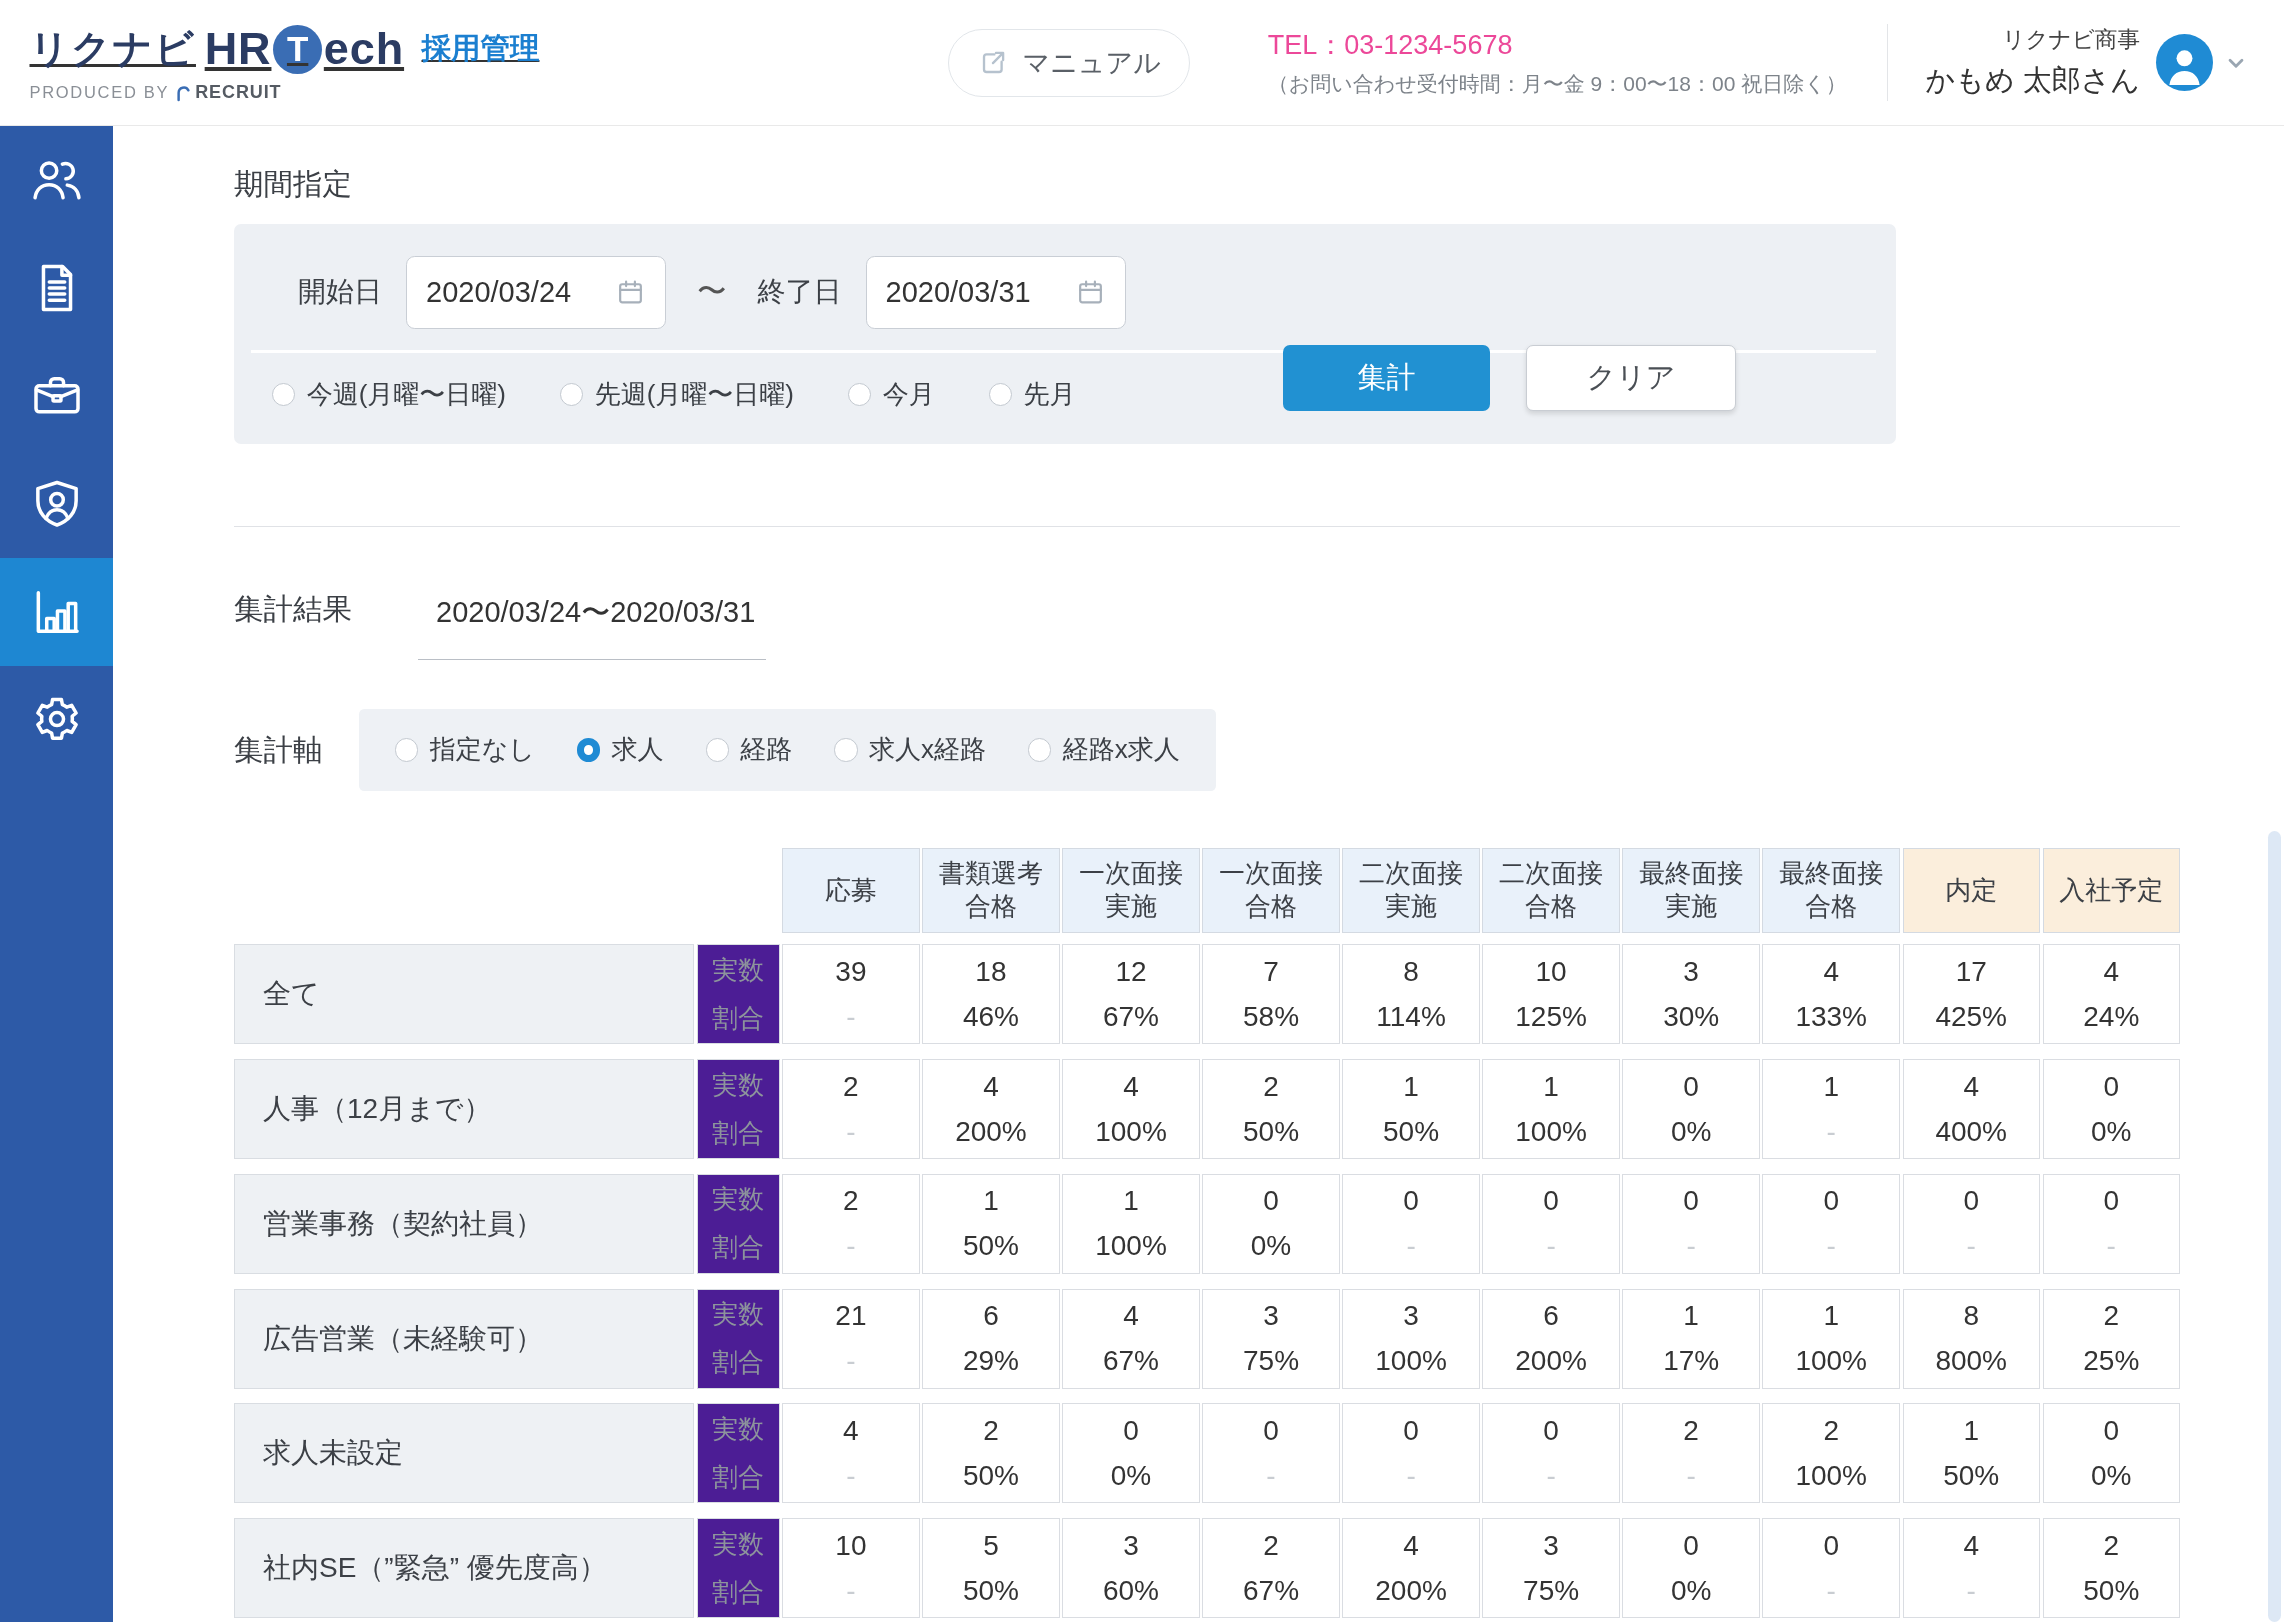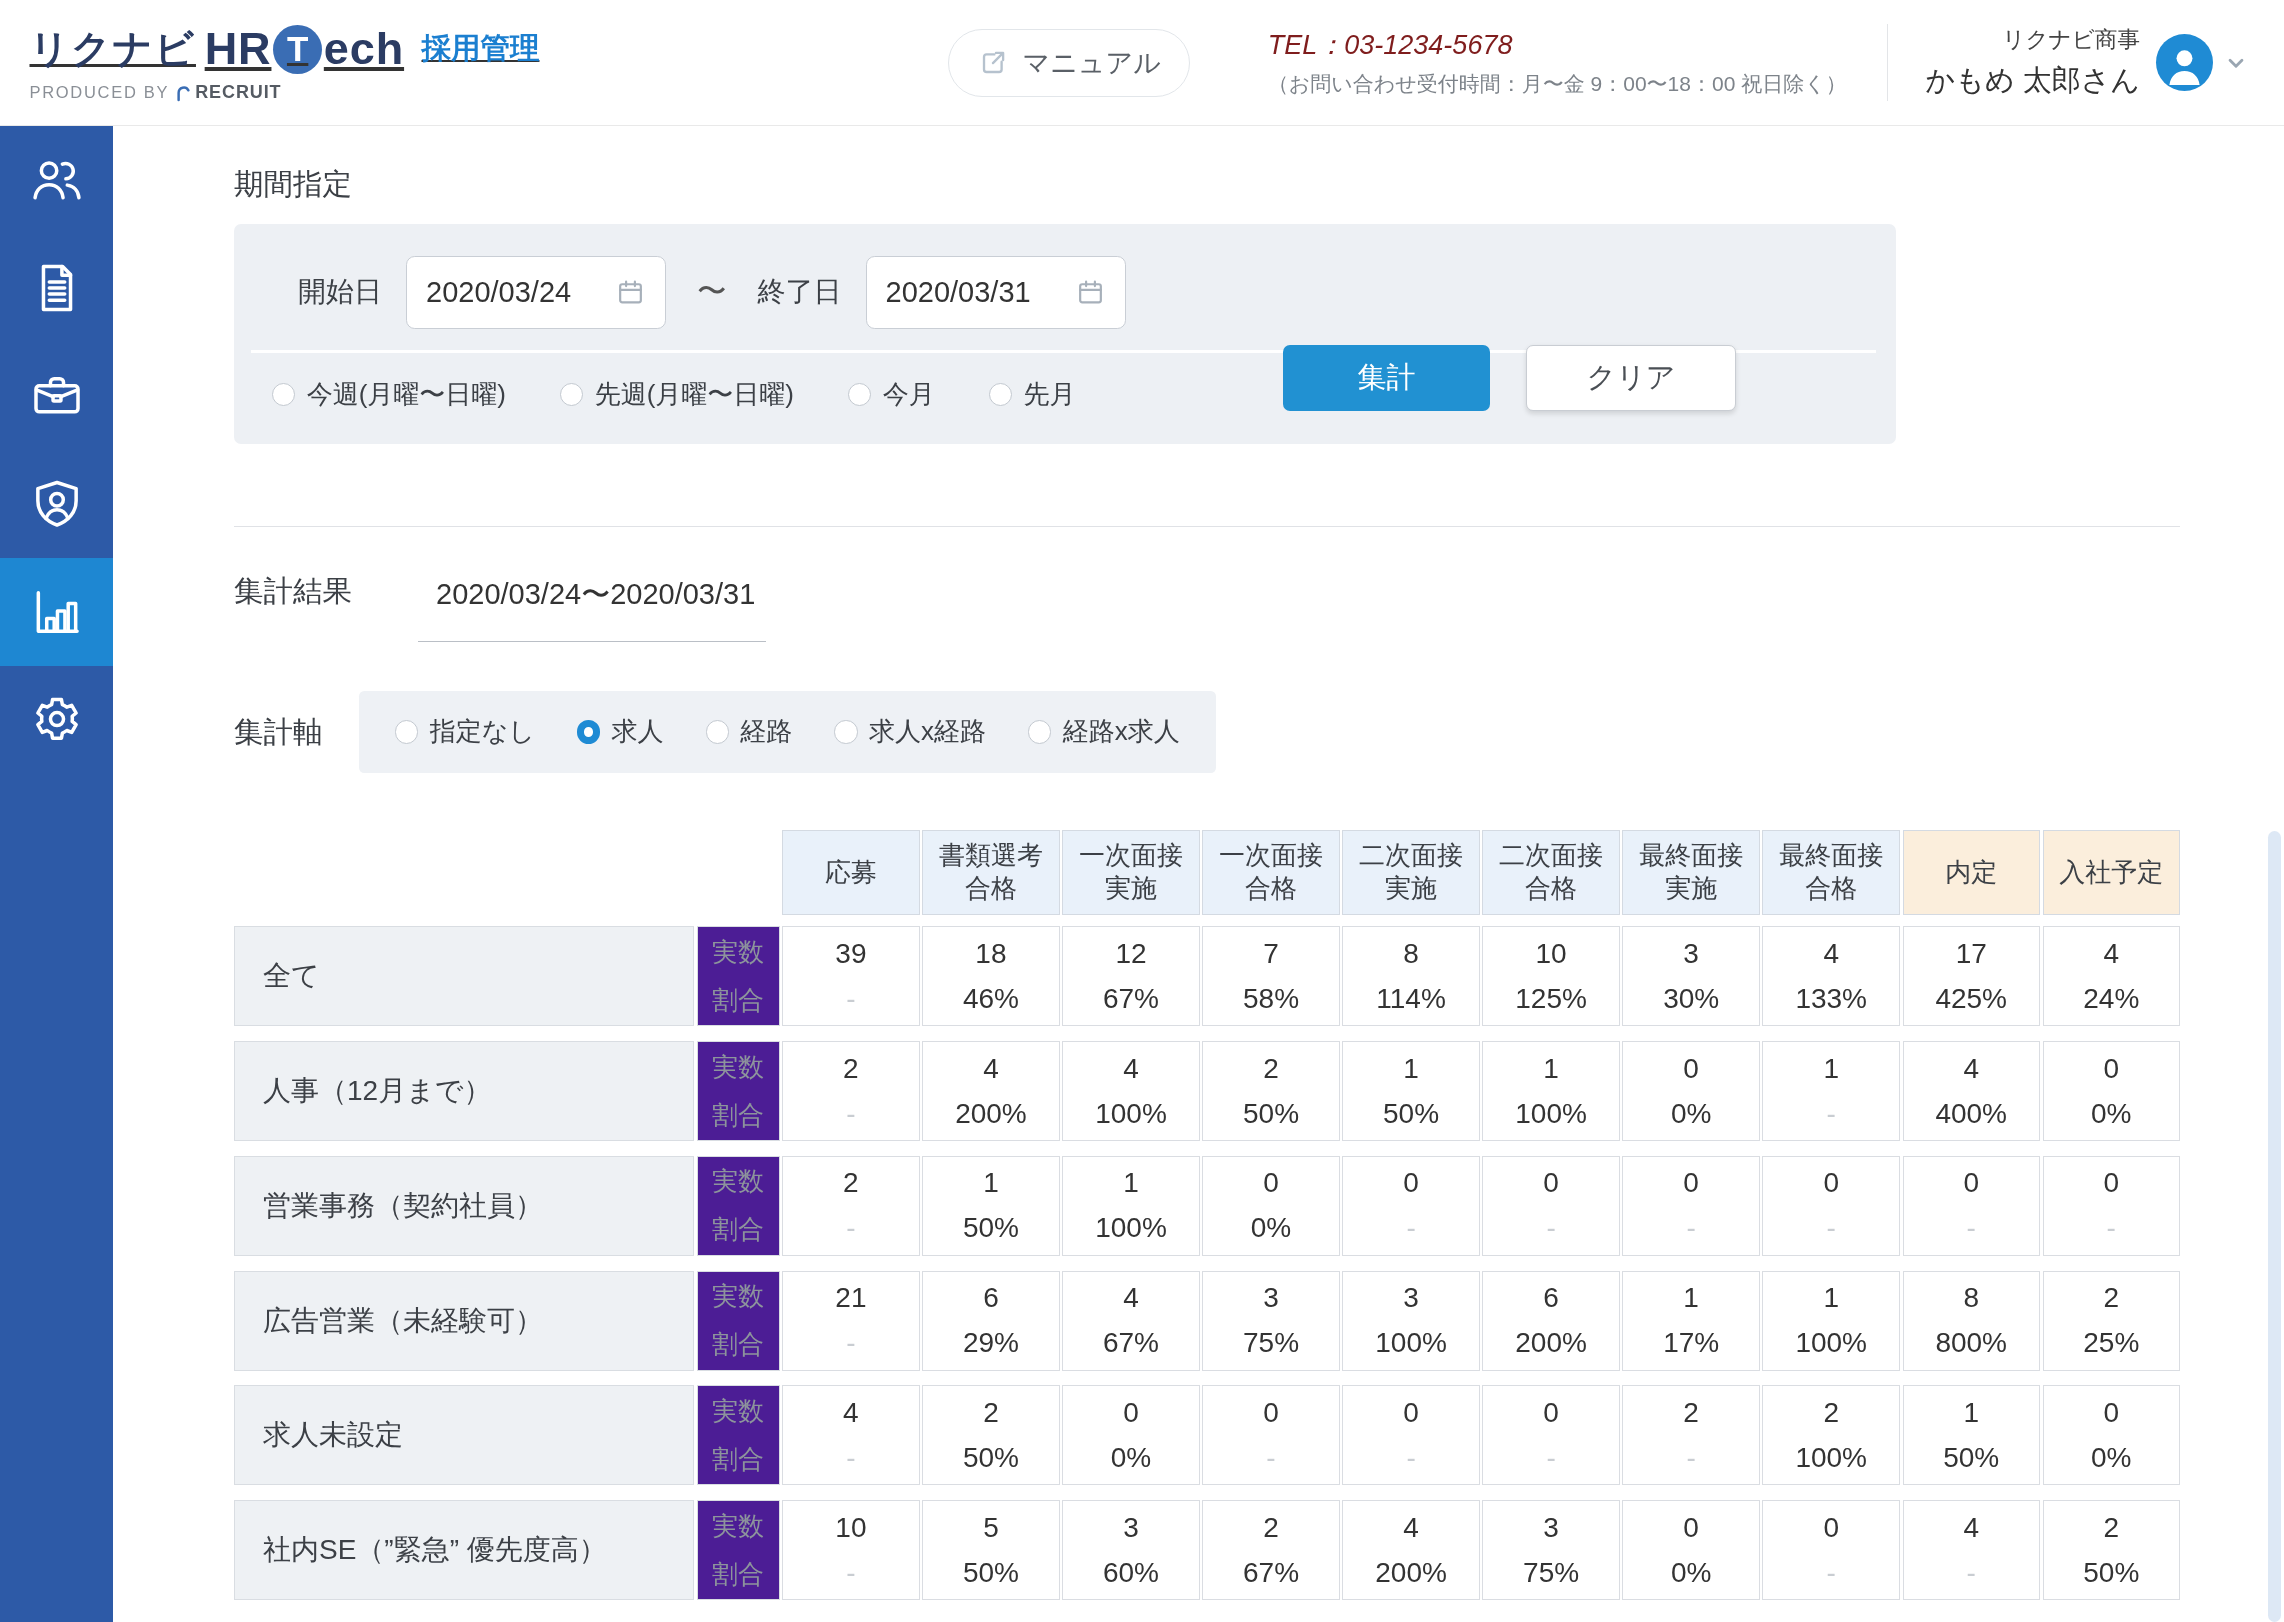--- a/index.html
+++ b/index.html
@@ -25,21 +25,21 @@
   .produced { display:flex; align-items:center; gap:6px; margin-top:6px;
     font-size:16.5px; color:#8a8f96; letter-spacing:1.7px; }
   .recruit-word { font-size:18px; font-weight:bold; color:#555b63; letter-spacing:0.9px; display:flex; align-items:flex-end; gap:2.6px; }
   .hdr-right { margin-left:auto; display:flex; align-items:center; }
   .pill { height:68px; border:1.7px solid #e2e6ea; border-radius:35px; background:#fff;
     display:flex; align-items:center; gap:13px; padding:0 28px; color:#5a6067; font-size:27px; cursor:pointer; }
   .pill svg { width:33px; height:33px; color:#b6c2ce; }
   .pill .chev { width:24px; height:24px; color:#8fa0af; }
   .manual { margin-right:38px; }
   .tel-block { margin-left:40px; }
-  .tel { font-size:27px; color:#7f1d1d;font-style:italic; }
+  .tel { font-size:27px; color:#ec4899; }
   .tel-note { font-size:21px; color:#7d838a; margin-top:7.8px; }
   .v-div { width:0.9px; align-self:stretch; background:#e3e5e8; margin-left:40px; }
   .user-block { display:flex; align-items:center; margin-left:38px; cursor:pointer; }
   .user-names { text-align:right; margin-right:15.6px; }
   .company { font-size:22.6px; color:#444; }
   .uname { font-size:29px; color:#333; margin-top:5.2px; }
   .avatar { width:57px; height:57px; border-radius:50%; background:#1f8bd4; overflow:hidden;
     display:flex; align-items:center; justify-content:center; }
   .avatar svg { width:49px; height:49px; margin-top:7px; }
   .user-chev { width:26px; height:26px; color:#9aa6b2; margin-left:10.4px; }
@@ -72,21 +72,21 @@
   .panel-buttons { position:absolute; top:121px; right:160px; display:flex; gap:36px; }
   .btn { height:66px; border-radius:7px; display:flex; align-items:center; justify-content:center;
     font-size:29px; cursor:pointer; }
   .btn-primary { width:207px; background:#2191d2; color:#fff; }
   .btn-secondary { width:210px; background:#fff; border:0.9px solid #c9cdd3; color:#4a4f55;
     box-shadow:0 2.6px 5.2px rgba(0,0,0,.12); }
 
   .section-divider { width:1946px; height:1.7px; background:#e0e2e6; margin-top:82px; }
 
   
-  .result-row { display:flex; align-items:flex-start; margin-top:46px; }
+  .result-row { display:flex; align-items:flex-start; margin-top:64px; }
   .result-title { width:118px; flex:none; }
   .result-value-wrap { margin-left:66px; padding:1.7px 10.4px 26px 18px; border-bottom:1.7px solid #babfc6; }
   .result-value { font-size:29px; color:#333; }
 
   .axis-row { display:flex; align-items:center; margin-top:49px; }
   .axis-title { width:125px; flex:none; }
   .axis-panel { background:#eef1f5; border-radius:5.2px; height:82px; display:flex; align-items:center;
     padding:0 36px; gap:42px; width:fit-content; }
 
   

